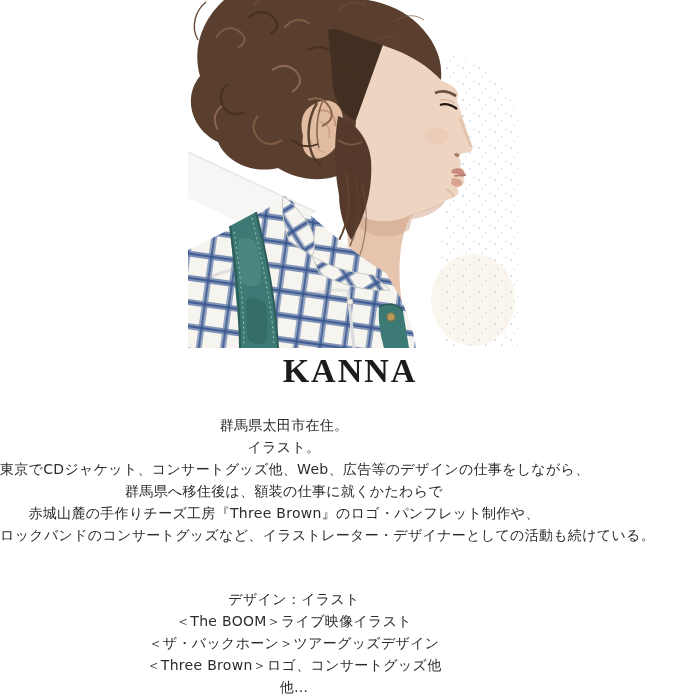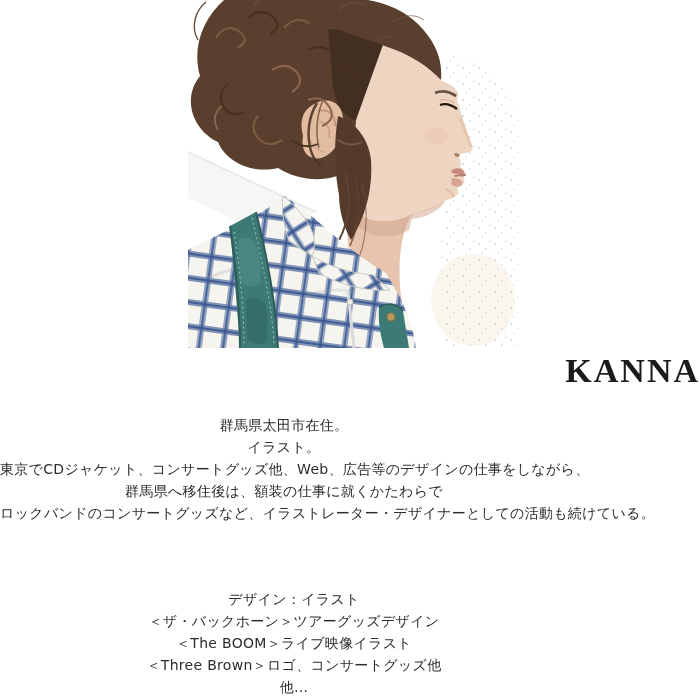--- a/index.html
+++ b/index.html
@@ -6,21 +6,21 @@
   html,body{margin:0;padding:0;background:#ffffff;}
   .page{
     position:relative;width:700px;height:700px;margin:0 auto;
     background:#ffffff;overflow:hidden;
     font-family:"DejaVu Sans","Liberation Sans",sans-serif;
   }
   .photo{position:absolute;left:188px;top:0;width:330px;height:348px;}
   .photo svg{display:block;width:330px;height:348px;}
   .title{
     position:absolute;left:0;top:352px;width:700px;margin:0;
-    text-align:right;
+    text-align:center;
     font-family:"Liberation Serif","DejaVu Serif",serif;
     font-size:34px;font-weight:700;letter-spacing:2px;color:#1b1b1b;
   }
   .bio{
     position:absolute;left:0;top:414px;width:568px;
     text-align:center;color:#2c2c2c;font-size:14px;line-height:22px;
     letter-spacing:0.3px;
   }
   .credits{
     position:absolute;left:0;top:588px;width:588px;
@@ -165,24 +165,25 @@
     </svg>
   </div>
 
   <h1 class="title">KANNA</h1>
 
   <div class="bio">
     <div class="line">群馬県太田市在住。</div>
     <div class="line">イラスト。</div>
     <div class="line">東京でCDジャケット、コンサートグッズ他、Web、広告等のデザインの仕事をしながら、</div>
     <div class="line">群馬県へ移住後は、額装の仕事に就くかたわらで</div>
+    <div class="line">赤城山麓の手作りチーズ工房『Three Brown』のロゴ・パンフレット制作や、</div>
     <div class="line">ロックバンドのコンサートグッズなど、イラストレーター・デザイナーとしての活動も続けている。</div>
   </div>
 
   <div class="credits">
     <div class="line">デザイン：イラスト</div>
+    <div class="line">＜The BOOM＞ライブ映像イラスト</div>
     <div class="line">＜ザ・バックホーン＞ツアーグッズデザイン</div>
-    <div class="line">＜The BOOM＞ライブ映像イラスト</div>
     <div class="line">＜Three Brown＞ロゴ、コンサートグッズ他</div>
     <div class="line">他…</div>
   </div>
 
 </div>
 
 </body></html>

